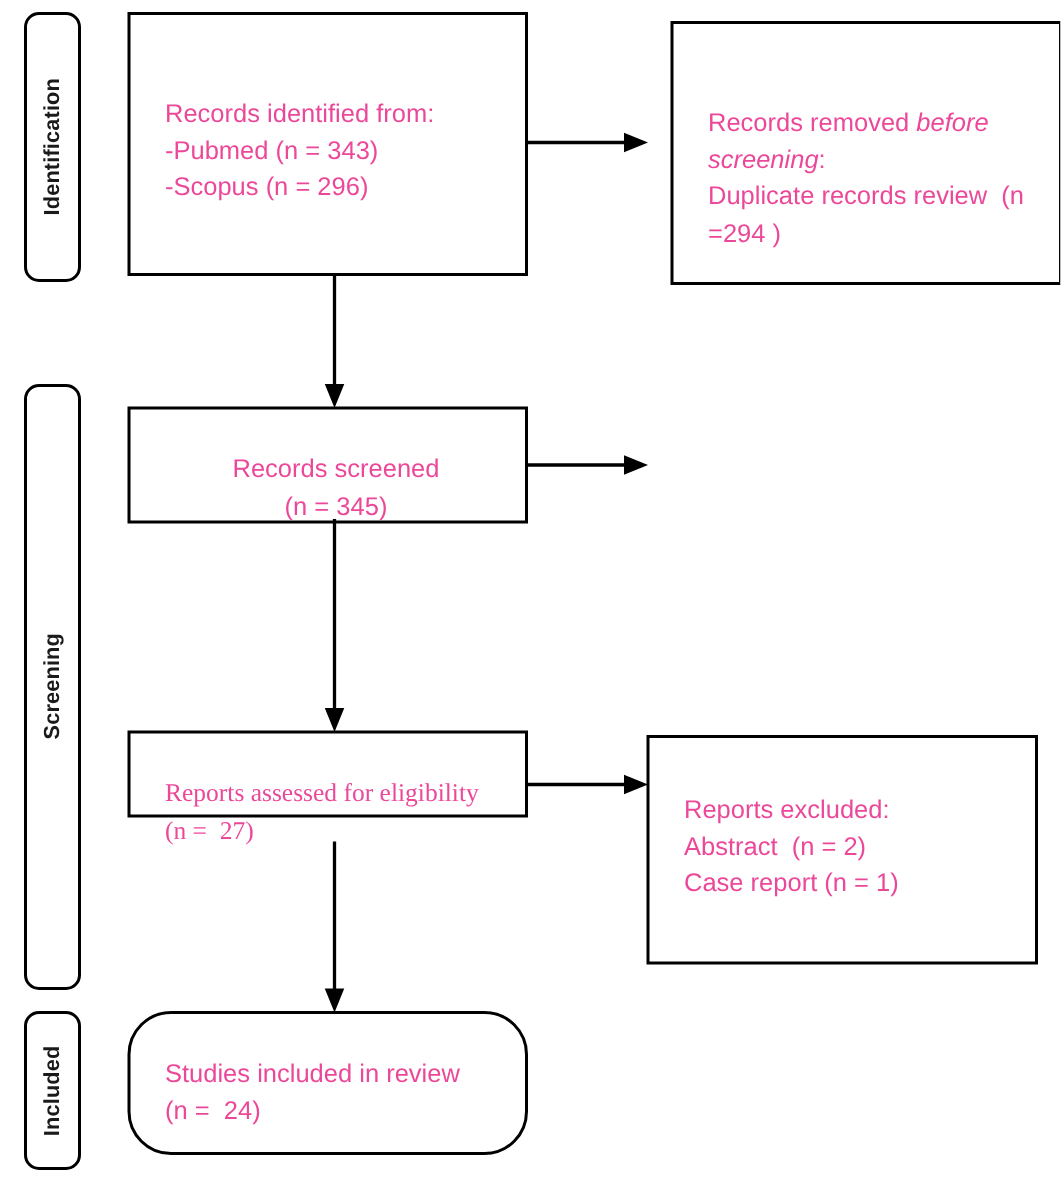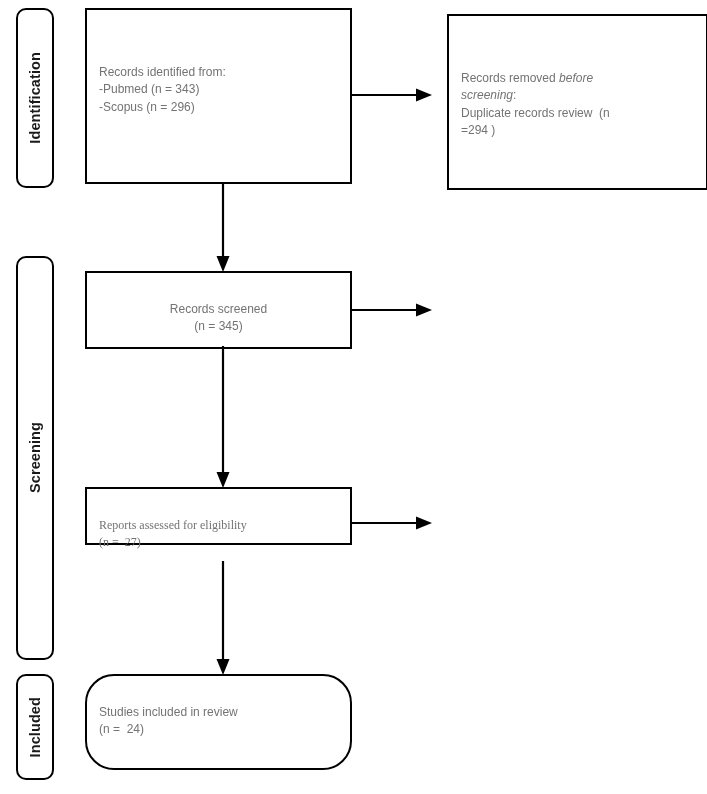--- a/index.html
+++ b/index.html
@@ -43,25 +43,26 @@
 
   
   .flow-box {
     position: absolute;
     border: 2px solid #000000;
     background: #ffffff;
     box-sizing: border-box;
     padding: 10px 12px;
   }
   .flow-box .box-text {
-    font-size: 12px;
+    font-size: 17px;
     line-height: 1.45;
-    color: #737373;
+    color: #ec4899;
     white-space: pre-wrap;
     display: block;
+    margin-left: 11px;
   }
   .flow-box .box-text.has-top-pad { padding-top: 44px; }
   .flow-box .box-text.has-top-pad-sm { padding-top: 26px; }
   .flow-box .box-text.has-top-pad-xs { padding-top: 18px; }
   .box-text em { font-style: italic; }
 
   #box-identified        { left: 85px;  top: 8px;   width: 267px; height: 176px; }
   #box-removed           { left: 447px; top: 14px;  width: 261px; height: 176px; }
   #box-screened          { left: 85px;  top: 271px; width: 267px; height: 78px; text-align: center;  }
   #box-records-excluded  { left: 431px; top: 272px; width: 261px; height: 74px;  }
@@ -114,20 +115,25 @@
     <span class="box-text has-top-pad-xs">Records screened
 (n = 345)</span>
   </div>
 
 
   <div class="flow-box" id="box-eligibility">
     <span class="box-text has-top-pad-xs">Reports assessed for eligibility
 (n =  27)</span>
   </div>
 
+  <div class="flow-box" id="box-reports-excluded">
+    <span class="box-text has-top-pad-sm">Reports excluded:
+Abstract  (n = 2)
+Case report (n = 1)</span>
+  </div>
 
   <div class="flow-box" id="box-included">
     <span class="box-text has-top-pad-xs">Studies included in review
 (n =  24)</span>
   </div>
 
   <div class="connector" id="arrow-identified-to-screened">
     <svg width="18" height="90" viewBox="0 0 18 90">
       <line x1="9" y1="0" x2="9" y2="74" stroke="#000000" stroke-width="2.2"></line>
       <polygon points="9,88 2.5,72 15.5,72" fill="#000000"></polygon>

